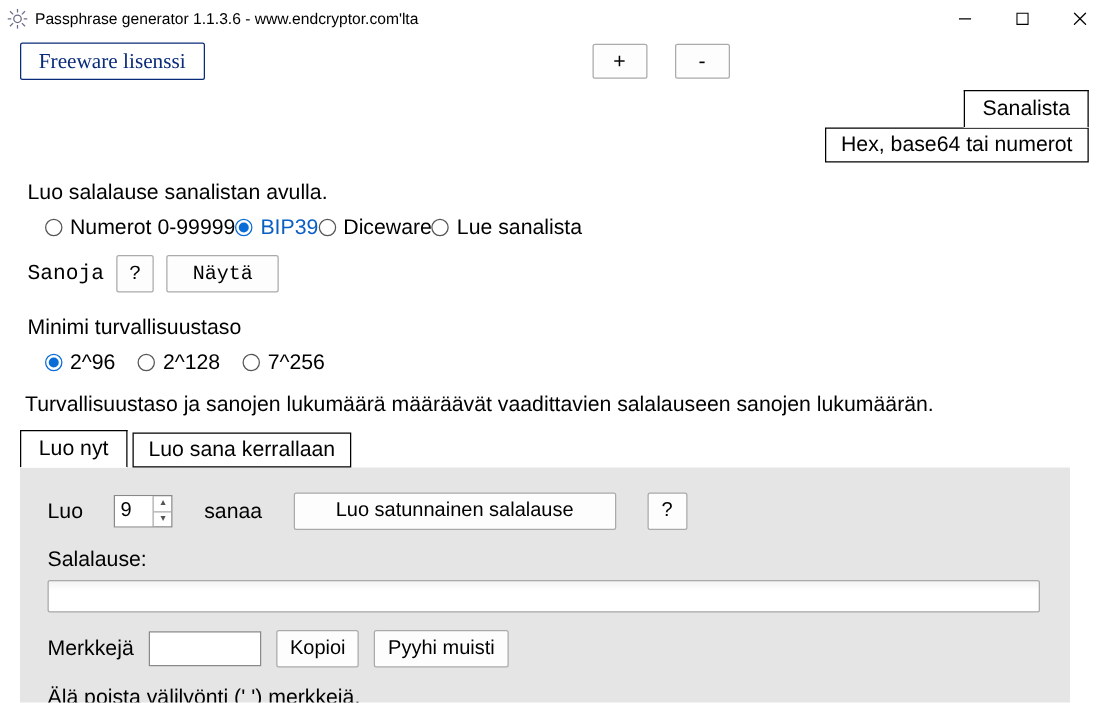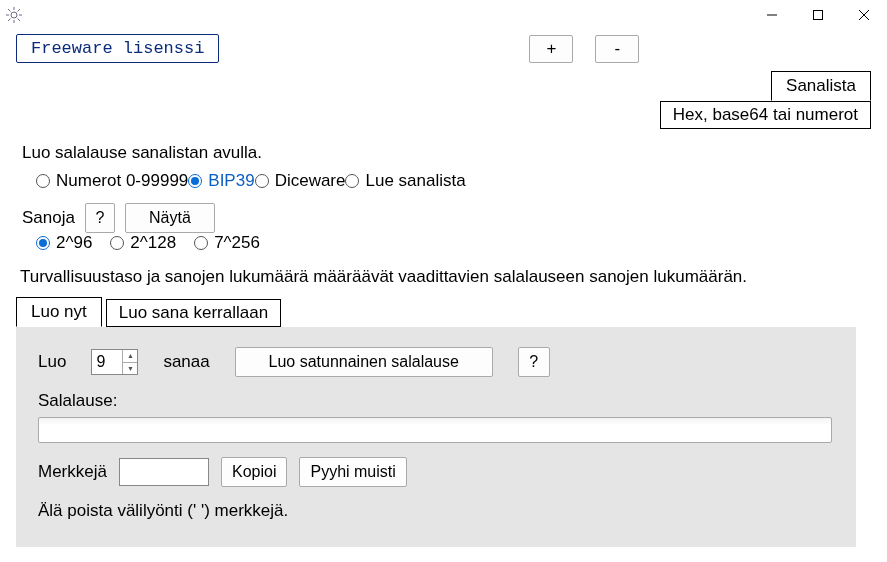--- a/index.html
+++ b/index.html
@@ -36,21 +36,21 @@
   .content {
     padding: 4px 16px;
   }
   .row { display: flex; align-items: center; }
   .license-btn {
     border: 1.5px solid #0a2b7a;
     background: #fff;
     color: #0a2b7a;
     padding: 4px 14px;
     font-size: 17px;
-    font-family: Liberation Mono, monospace;
+    font-family: Liberation Serif, serif;
     border-radius: 2px;
   }
   .font-btn {
     width: 44px; height: 28px;
     border: 1px solid #aaa;
     background: #fdfdfd;
     font-size: 17px;
     font-family: inherit;
     border-radius: 2px;
   }
@@ -181,20 +181,21 @@
           <line x1="8" y1="13" x2="8" y2="16"></line>
         <line x1="0" y1="8" x2="3" y2="8"></line>
           <line x1="13" y1="8" x2="16" y2="8"></line>
         <line x1="2" y1="2" x2="4.5" y2="4.5"></line>
           <line x1="11.5" y1="11.5" x2="14" y2="14"></line>
         <line x1="2" y1="14" x2="4.5" y2="11.5"></line>
           <line x1="11.5" y1="4.5" x2="14" y2="2"></line>
       </g>
     </svg>
   </span>
+  <span>Passphrase generator 1.1.3.6 -  www.endcryptor.com'lta</span>
   <span class="spacer"></span>
   <div class="winbtn">
     <svg width="10" height="10">
         <line x1="0" y1="5" x2="10" y2="5" stroke="#000" stroke-width="1"></line>
       </svg>
   </div>
   <div class="winbtn">
     <svg width="10" height="10">
         <rect x="0.5" y="0.5" width="9" height="9" fill="none" stroke="#000" stroke-width="1"></rect>
       </svg>
@@ -236,26 +237,27 @@
     <span class="radio-item">
       <span class="radio"></span>
       <span>Diceware</span>
     </span>
     <span class="radio-item">
       <span class="radio"></span>
       <span>Lue sanalista</span>
     </span>
   </div>
 
-  <div class="row" style="gap:10px; margin-top:12px; margin-left:6px; align-items:center;">
+  <div class="row" style="gap:10px; margin-top:12px; margin-left:6px; align-items:center;font-family:Liberation Mono, monospace;">
     <span class="field-label">Sanoja</span>
     <button class="small-btn" style="width:30px;padding:0;">?</button>
     <button class="small-btn" style="width:90px;">Näytä</button>
   </div>
 
+  <div class="section-label" style="margin-top:18px;">Minimi turvallisuustaso</div>
 
   <div class="radio-row" style="gap:18px;">
     <span class="radio-item">
       <span class="radio selected"></span>
       <span>2^96</span>
     </span>
     <span class="radio-item">
       <span class="radio"></span>
       <span>2^128</span>
     </span>

